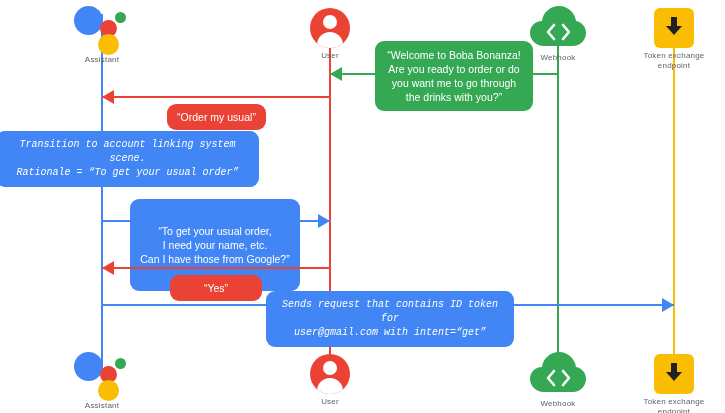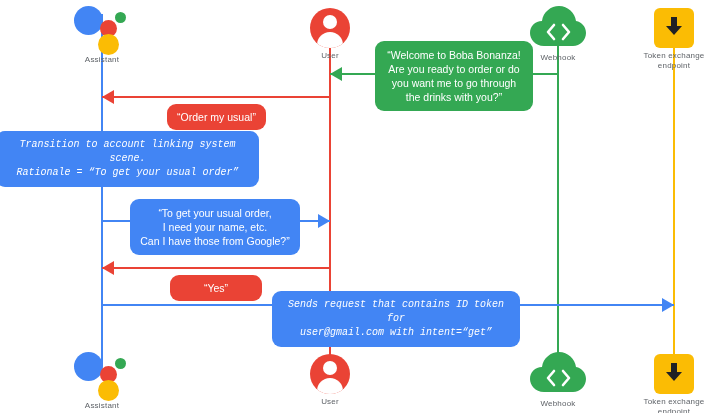--- a/index.html
+++ b/index.html
@@ -212,31 +212,31 @@
 
   <div class="arrow-line c-red" style="left:102px; top:96px; width:228px; background:#EA4335;"></div>
   <div class="arrow-head ah-left c-red" style="left:102px; top:90px;"></div>
   <div class="msg msg-red msg-sans" style="left:167px; top:86px; width:99px; padding:6px 6px;">“Order my usual”</div>
 
   <div class="msg msg-blue msg-mono" style="left:-4px; top:131px; width:263px; padding:7px 8px; border-radius:9px;">Transition to account linking system scene.
 Rationale = “To get your usual order”</div>
 
   <div class="arrow-line c-blue" style="left:102px; top:220px; width:228px; background:#4285F4;"></div>
   <div class="arrow-head ah-right c-blue" style="left:318px; top:214px;"></div>
-  <div class="msg msg-blue msg-sans" style="left:130px; top:199px; width:170px; padding:7px 8px;">“To get your usual order,
+  <div class="msg msg-blue msg-sans" style="left:130px; top:199px; width:170px; padding:25px 8px;">“To get your usual order,
 I need your name, etc.
 Can I have those from Google?”</div>
 
   <div class="arrow-line c-red" style="left:102px; top:267px; width:228px; background:#EA4335;"></div>
   <div class="arrow-head ah-left c-red" style="left:102px; top:261px;"></div>
   <div class="msg msg-red msg-sans" style="left:170px; top:257px; width:92px; padding:6px 6px;">“Yes”</div>
 
   <div class="arrow-line c-blue" style="left:102px; top:304px; width:572px; background:#4285F4;"></div>
   <div class="arrow-head ah-right c-blue" style="left:662px; top:298px;"></div>
-  <div class="msg msg-blue msg-mono" style="left:266px; top:291px; width:248px; padding:7px 8px;margin-left:6px;">Sends request that contains ID token for
+  <div class="msg msg-blue msg-mono" style="left:266px; top:291px; width:248px; padding:7px 8px;">Sends request that contains ID token for
 user@gmail.com with intent=“get”</div>
 
   <div class="actor" style="left:42px; top:350px;">
     <div class="ico-assistant">
       <span class="d-blue"></span>
         <span class="d-red"></span>
         <span class="d-green"></span>
         <span class="d-yellow"></span>
     </div>
     <div class="actor-label">Assistant</div>

